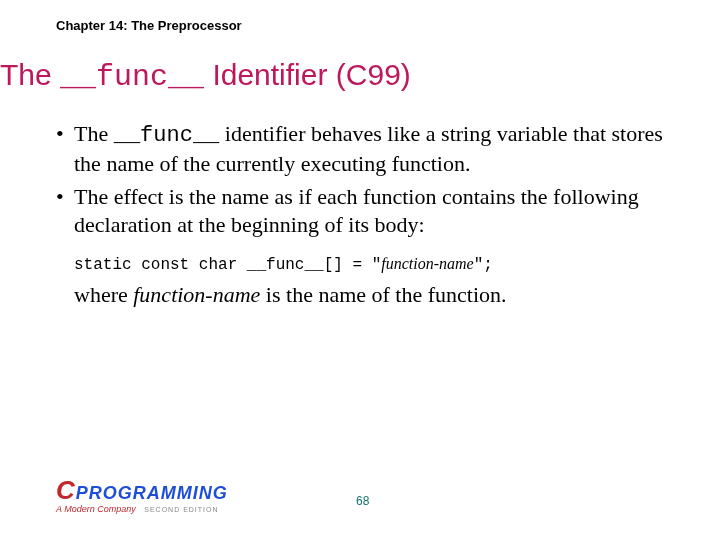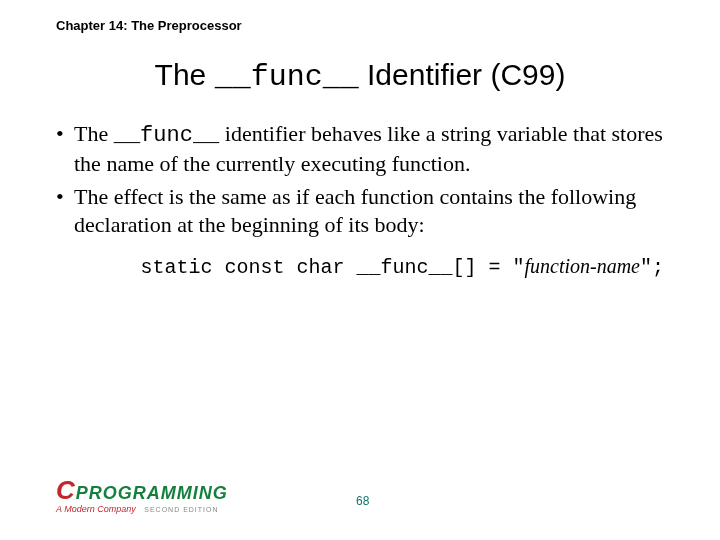--- a/index.html
+++ b/index.html
@@ -25,24 +25,24 @@
     font-family: Arial, Helvetica, sans-serif;
     font-weight: bold;
     font-size: 13px;
     color: #000;
   }
   .title {
     position: absolute;
     top: 58px;
     left: 0;
     width: 720px;
-    text-align: center;
+    text-align: left;
     font-family: Arial, Helvetica, sans-serif;
     font-size: 30px;
-    color: #000000;
+    color: #be185d;
     font-weight: normal;
   }
   .title .mono {
     font-family: "Courier New", Courier, monospace;
     font-size: 30px;
   }
   .body {
     position: absolute;
     top: 120px;
     left: 56px;
@@ -60,26 +60,25 @@
     font-size: 22px;
   }
   .bullet .txt {
     flex: 1;
   }
   .mono {
     font-family: "Courier New", Courier, monospace;
   }
   .code-line {
     font-family: "Courier New", Courier, monospace;
-    font-size: 20px;
+    font-size: 16px;
     margin-left: 18px;
     margin-top: 16px;
     margin-bottom: 6px;
     white-space: nowrap;
-    text-align: right;
   }
   .code-line .ital {
     font-family: "Times New Roman", Times, serif;
     font-style: italic;
   }
   .after {
     margin-left: 18px;
     font-size: 22px;
   }
   .after .ital {
@@ -105,21 +104,21 @@
   .logo .c {
     font-weight: 900;
     font-size: 26px;
     color: #c1272d;
     letter-spacing: -1px;
     font-style: italic;
   }
   .logo .prog {
     font-weight: 900;
     font-size: 18px;
-    color: #15803d;
+    color: #1d4ed8;
     letter-spacing: 1px;
     margin-left: 2px;
     font-style: italic;
   }
   .logo .sub {
     font-size: 9px;
     color: #c1272d;
     font-style: italic;
     margin-top: -2px;
   }
@@ -164,28 +163,31 @@
     <div class="bullet">
       <div class="dot">•</div>
       <div class="txt">
         <span>The </span><span class="mono">__func__</span><span> identifier behaves like a string variable that stores the name of the currently executing function.</span>
       </div>
     </div>
 
     <div class="bullet">
       <div class="dot">•</div>
       <div class="txt">
-        <span>The effect is the same as if each function contains the following declaration at the beginning of its body:</span>
+        <span>The effect is the name as if each function contains the following declaration at the beginning of its body:</span>
       </div>
     </div>
 
     <div class="code-line">
       <span>static const char __func__[] = "</span><span class="ital">function-name</span><span>";</span>
     </div>
 
+    <div class="after">
+      <span>where </span><span class="ital">function-name</span><span> is the name of the function.</span>
+    </div>
 
   </div>
 
   <div class="footer">
     <div class="logo">
       <div class="top">
         <span class="c">C</span>
         <span class="prog">PROGRAMMING</span>
       </div>
       <div class="sub">

